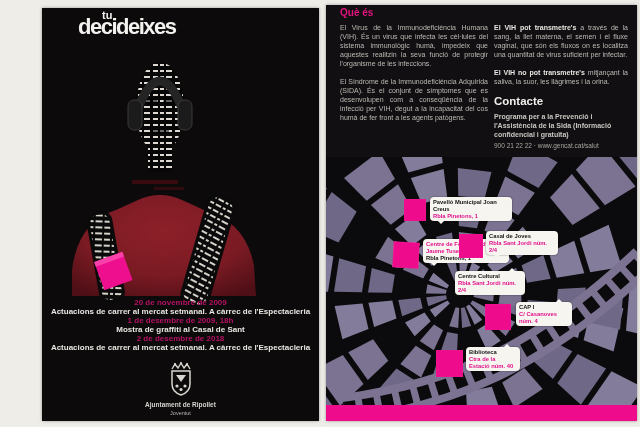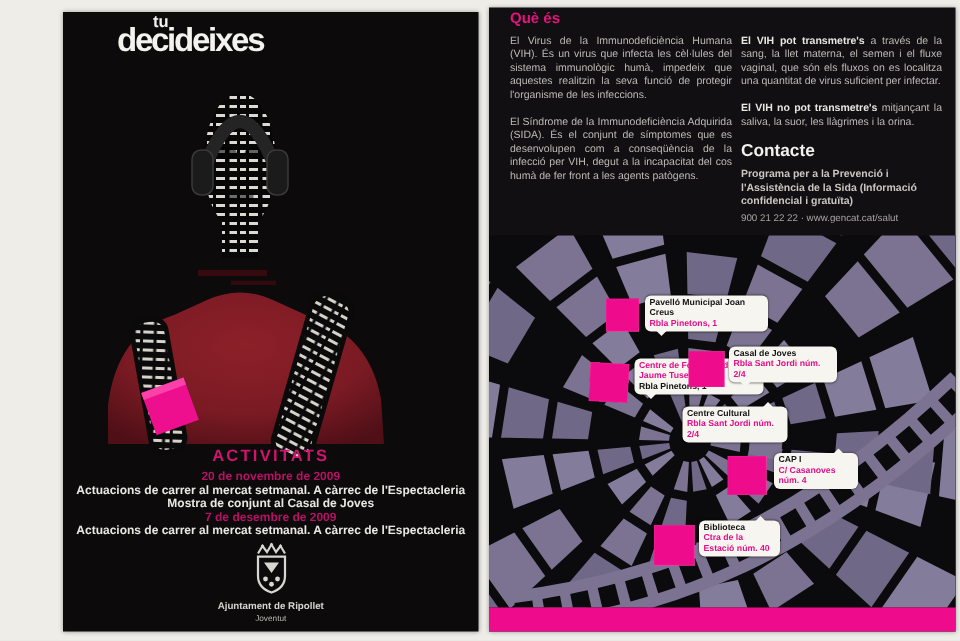--- a/index.html
+++ b/index.html
@@ -112,25 +112,25 @@
         <rect x="53" y="206" width="20" height="86" rx="8" fill="url(#wp2)"></rect>
       </g>
 
       <g transform="rotate(-20 71 262)">
         <rect x="56" y="248" width="30" height="30" fill="#ee0f8f"></rect>
         <rect x="56" y="248" width="30" height="5" fill="#ff57b5" opacity=".7"></rect>
       </g>
     </svg>
 
     <div class="activitats">
-      <div class="act-head">ACTIVITATS</div>
       <div class="act-date">20 de novembre de 2009</div>
       <div class="act-desc">Actuacions de carrer al mercat setmanal. A càrrec de l'Espectacleria</div>
-      <div class="act-desc">Mostra de conjunt al Casal de Joves</div>
-      <div class="act-date">7 de desembre de 2009</div>
+      <div class="act-date">1 de desembre de 2009, 18h</div>
+      <div class="act-desc">Mostra de graffiti al Casal de Sant</div>
+      <div class="act-date">2 de desembre de 2018</div>
       <div class="act-desc">Actuacions de carrer al mercat setmanal. A càrrec de l'Espectacleria</div>
     </div>
 
     <div class="crest">
       <svg width="34" height="40" viewBox="0 0 34 40">
         <path d="M8,9 L11,4 L14,8 L17,3 L20,8 L23,4 L26,9" fill="none" stroke="#d8d6d0" stroke-width="1.4"></path>
         <circle cx="11" cy="4" r="1" fill="#d8d6d0"></circle>
           <circle cx="17" cy="3" r="1" fill="#d8d6d0"></circle>
           <circle cx="23" cy="4" r="1" fill="#d8d6d0"></circle>
         <path d="M8,11 H26 V24 Q26,32 17,35 Q8,32 8,24 Z" fill="none" stroke="#d8d6d0" stroke-width="1.5"></path>

